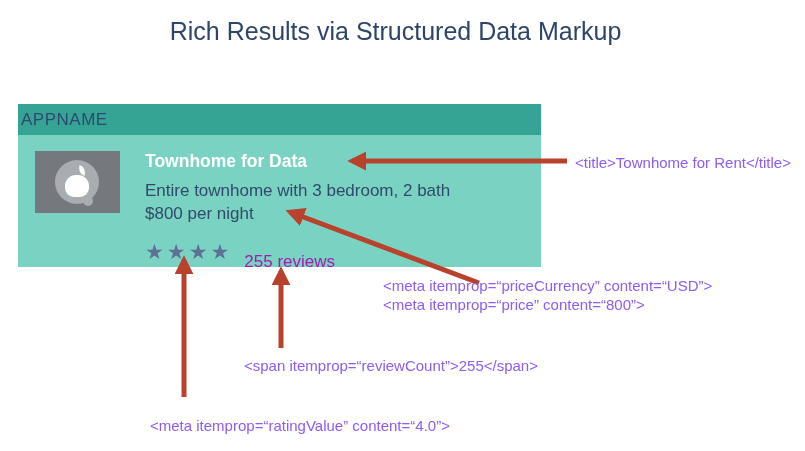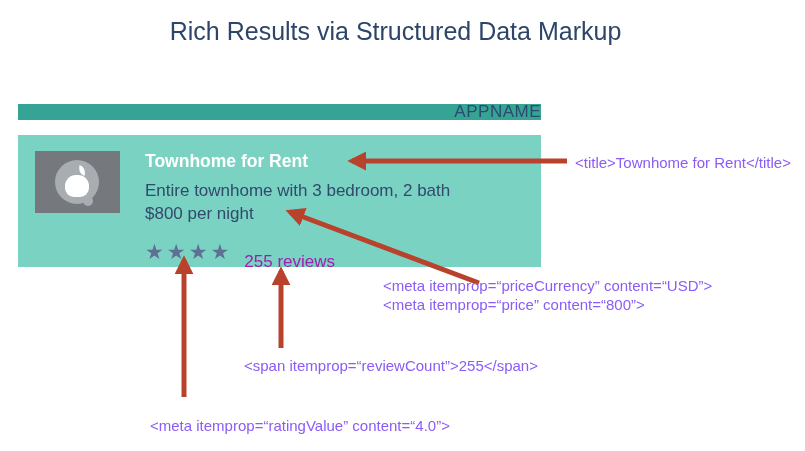--- a/index.html
+++ b/index.html
@@ -24,26 +24,25 @@
 
   
   .card {
     position: absolute;
     left: 18px; top: 104px;
     width: 523px; height: 163px;
   }
   .card-header {
     position: absolute;
     left: 0; top: 0; right: 0;
-    height: 16px;
+    height: 31px;
     background: #36a494;
     display: flex;
     align-items: center;
-    padding-left: 16px;
-    justify-content: flex-end;
+    padding-left: 3px;
   }
   .app-name {
     font-size: 17px;
     color: #2c4a6e;
     letter-spacing: 0.5px;
   }
   .card-body {
     position: absolute;
     left: 0; top: 31px; right: 0; bottom: 0;
     background: #7ad3c2;
@@ -149,21 +148,21 @@
   <div class="card-body" style="background: rgb(122, 211, 194);">
     <div class="app-icon" style="background: rgb(117, 121, 126);">
       <div class="icon-circle" style="background: rgb(168, 173, 178);">
         <div class="apple-leaf"></div>
         <div class="apple-body">
           <div class="apple-bite" style="background: rgb(168, 173, 178);"></div>
         </div>
       </div>
     </div>
     <div class="listing">
-      <div class="listing-title">Townhome for Rent</div>
+      <div class="listing-title">Townhome for Data</div>
       <div class="listing-desc">Entire townhome with 3 bedroom, 2 bath</div>
       <div class="listing-desc">$800 per night</div>
       <div class="rating-row">
         <span class="stars" style="color: rgb(94, 112, 148);">★★★★</span>
         <span class="review-count">255 reviews</span>
       </div>
     </div>
   </div>
 </div>
 

